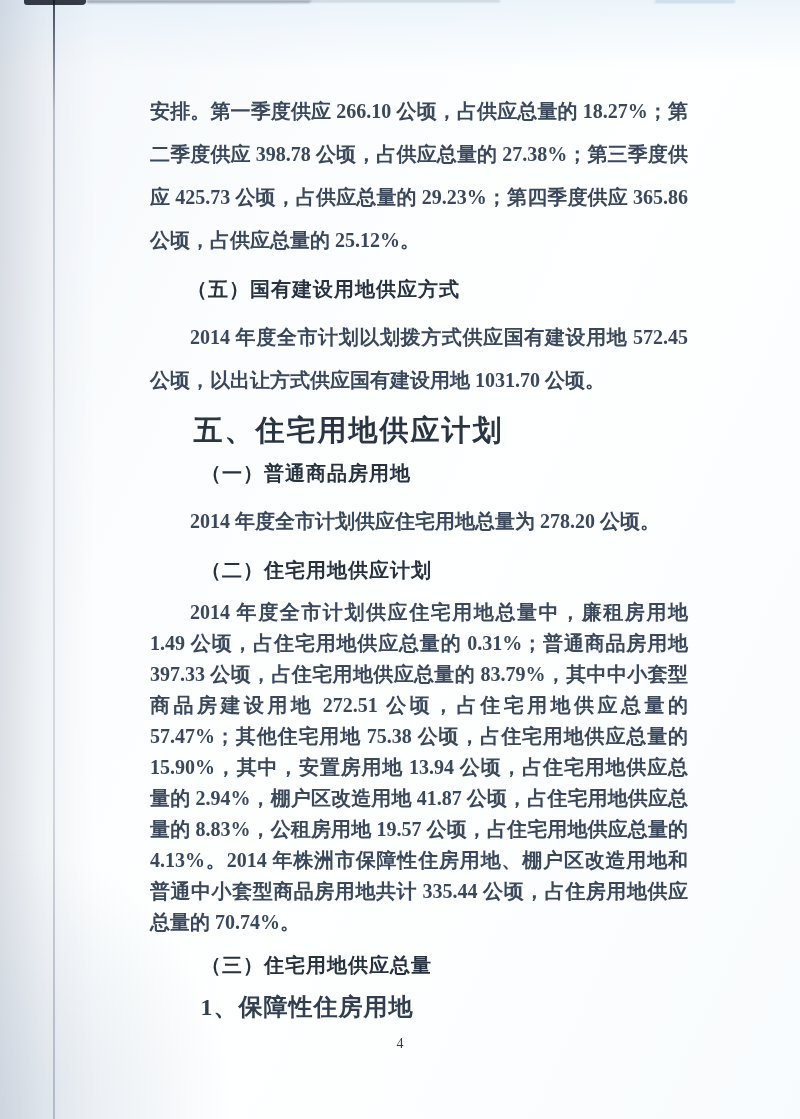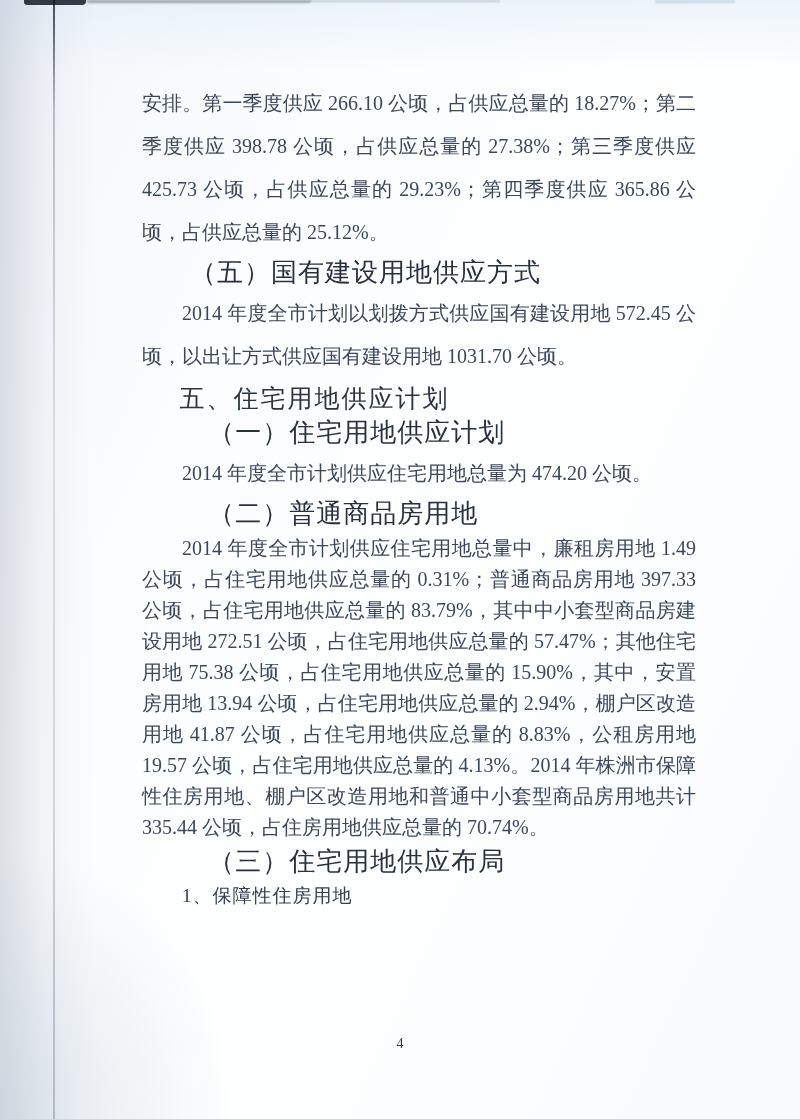--- a/index.html
+++ b/index.html
@@ -36,54 +36,54 @@
     background: radial-gradient(ellipse at 0% 100%, rgba(183,196,212,0.42), rgba(183,196,212,0) 72%); }
   
   .doc {
     position: absolute;
     left: 138px;
     top: 78px;
     width: 562px;
     color: #3b485c;
     font-size: 20px;
   }
-  .doc p, .doc h2, .doc h3, .doc h4 { margin: 4px; font-weight: normal; }
+  .doc p, .doc h2, .doc h3, .doc h4 { margin: 12px; font-weight: bold; }
   .para {
     line-height: 43px;
     text-align: justify;
     text-justify: inter-character;
   }
   .indent { text-indent: 2em; }
   .p-quarters   { margin-bottom: 12px; }
   .h-sub {
-    font-size: 26px;
+    font-size: 20px;
     font-weight: bold;
     color: #27313f;
     line-height: 30px;
     letter-spacing: 1px;
   }
   .h-supply-method { text-indent: 1.85em; margin-bottom: 14px; }
   .p-supply-method { margin-bottom: 14px; }
   .h-chapter {
     font-family: "Liberation Sans", "DejaVu Sans", sans-serif;
-    font-size: 25px;
+    font-size: 29px;
     font-weight: bold;
     color: #2a3442;
     line-height: 32px;
     letter-spacing: 2px;
     text-indent: 1.5em;
     margin-bottom: 16px;
   }
   .h-total    { text-indent: 2.55em; margin-bottom: 12px; }
   .p-total    { margin-bottom: 10px; line-height: 43px; }
   .h-structure{ text-indent: 2.55em; margin-bottom: 12px; }
   .p-structure{ line-height: 31px; margin-bottom: 8px; }
   .h-layout   { text-indent: 2.55em; margin-bottom: 8px; }
   .item-1 {
-    font-size: 19px;
+    font-size: 24px;
     line-height: 30px;
     letter-spacing: 1px;
     text-indent: 2.1em;
     color: #323e50;
   }
   .page-number {
     position: absolute;
     left: 0; right: 0;
     top: 1036px;
     text-align: center;
@@ -109,29 +109,29 @@
   <div class="doc">
 
     <p class="para p-quarters">安排。第一季度供应 266.10 公顷，占供应总量的 18.27%；第二季度供应 398.78 公顷，占供应总量的 27.38%；第三季度供应 425.73 公顷，占供应总量的 29.23%；第四季度供应 365.86 公顷，占供应总量的 25.12%。</p>
 
     <h3 class="h-sub h-supply-method">（五）国有建设用地供应方式</h3>
 
     <p class="para indent p-supply-method">2014 年度全市计划以划拨方式供应国有建设用地 572.45 公顷，以出让方式供应国有建设用地 1031.70 公顷。</p>
 
     <h2 class="h-chapter">五、住宅用地供应计划</h2>
 
-    <h3 class="h-sub h-total">（一）住宅用地供应计划</h3>
+    <h3 class="h-sub h-total">（一）普通商品房用地</h3>
 
-    <p class="para indent p-total">2014 年度全市计划供应住宅用地总量为 474.20 公顷。</p>
+    <p class="para indent p-total">2014 年度全市计划供应住宅用地总量为 278.20 公顷。</p>
 
-    <h3 class="h-sub h-structure">（二）普通商品房用地</h3>
+    <h3 class="h-sub h-structure">（二）住宅用地供应计划</h3>
 
     <p class="para indent p-structure">2014 年度全市计划供应住宅用地总量中，廉租房用地 1.49 公顷，占住宅用地供应总量的 0.31%；普通商品房用地 397.33 公顷，占住宅用地供应总量的 83.79%，其中中小套型商品房建设用地 272.51 公顷，占住宅用地供应总量的 57.47%；其他住宅用地 75.38 公顷，占住宅用地供应总量的 15.90%，其中，安置房用地 13.94 公顷，占住宅用地供应总量的 2.94%，棚户区改造用地 41.87 公顷，占住宅用地供应总量的 8.83%，公租房用地 19.57 公顷，占住宅用地供应总量的 4.13%。2014 年株洲市保障性住房用地、棚户区改造用地和普通中小套型商品房用地共计 335.44 公顷，占住房用地供应总量的 70.74%。</p>
 
-    <h3 class="h-sub h-layout">（三）住宅用地供应布局</h3>
+    <h3 class="h-sub h-layout">（三）住宅用地供应总量</h3>
 
     <h4 class="item-1">1、保障性住房用地</h4>
 
   </div>
 
   <div class="page-number">4</div>
 
 </div>
 
 </body></html>

